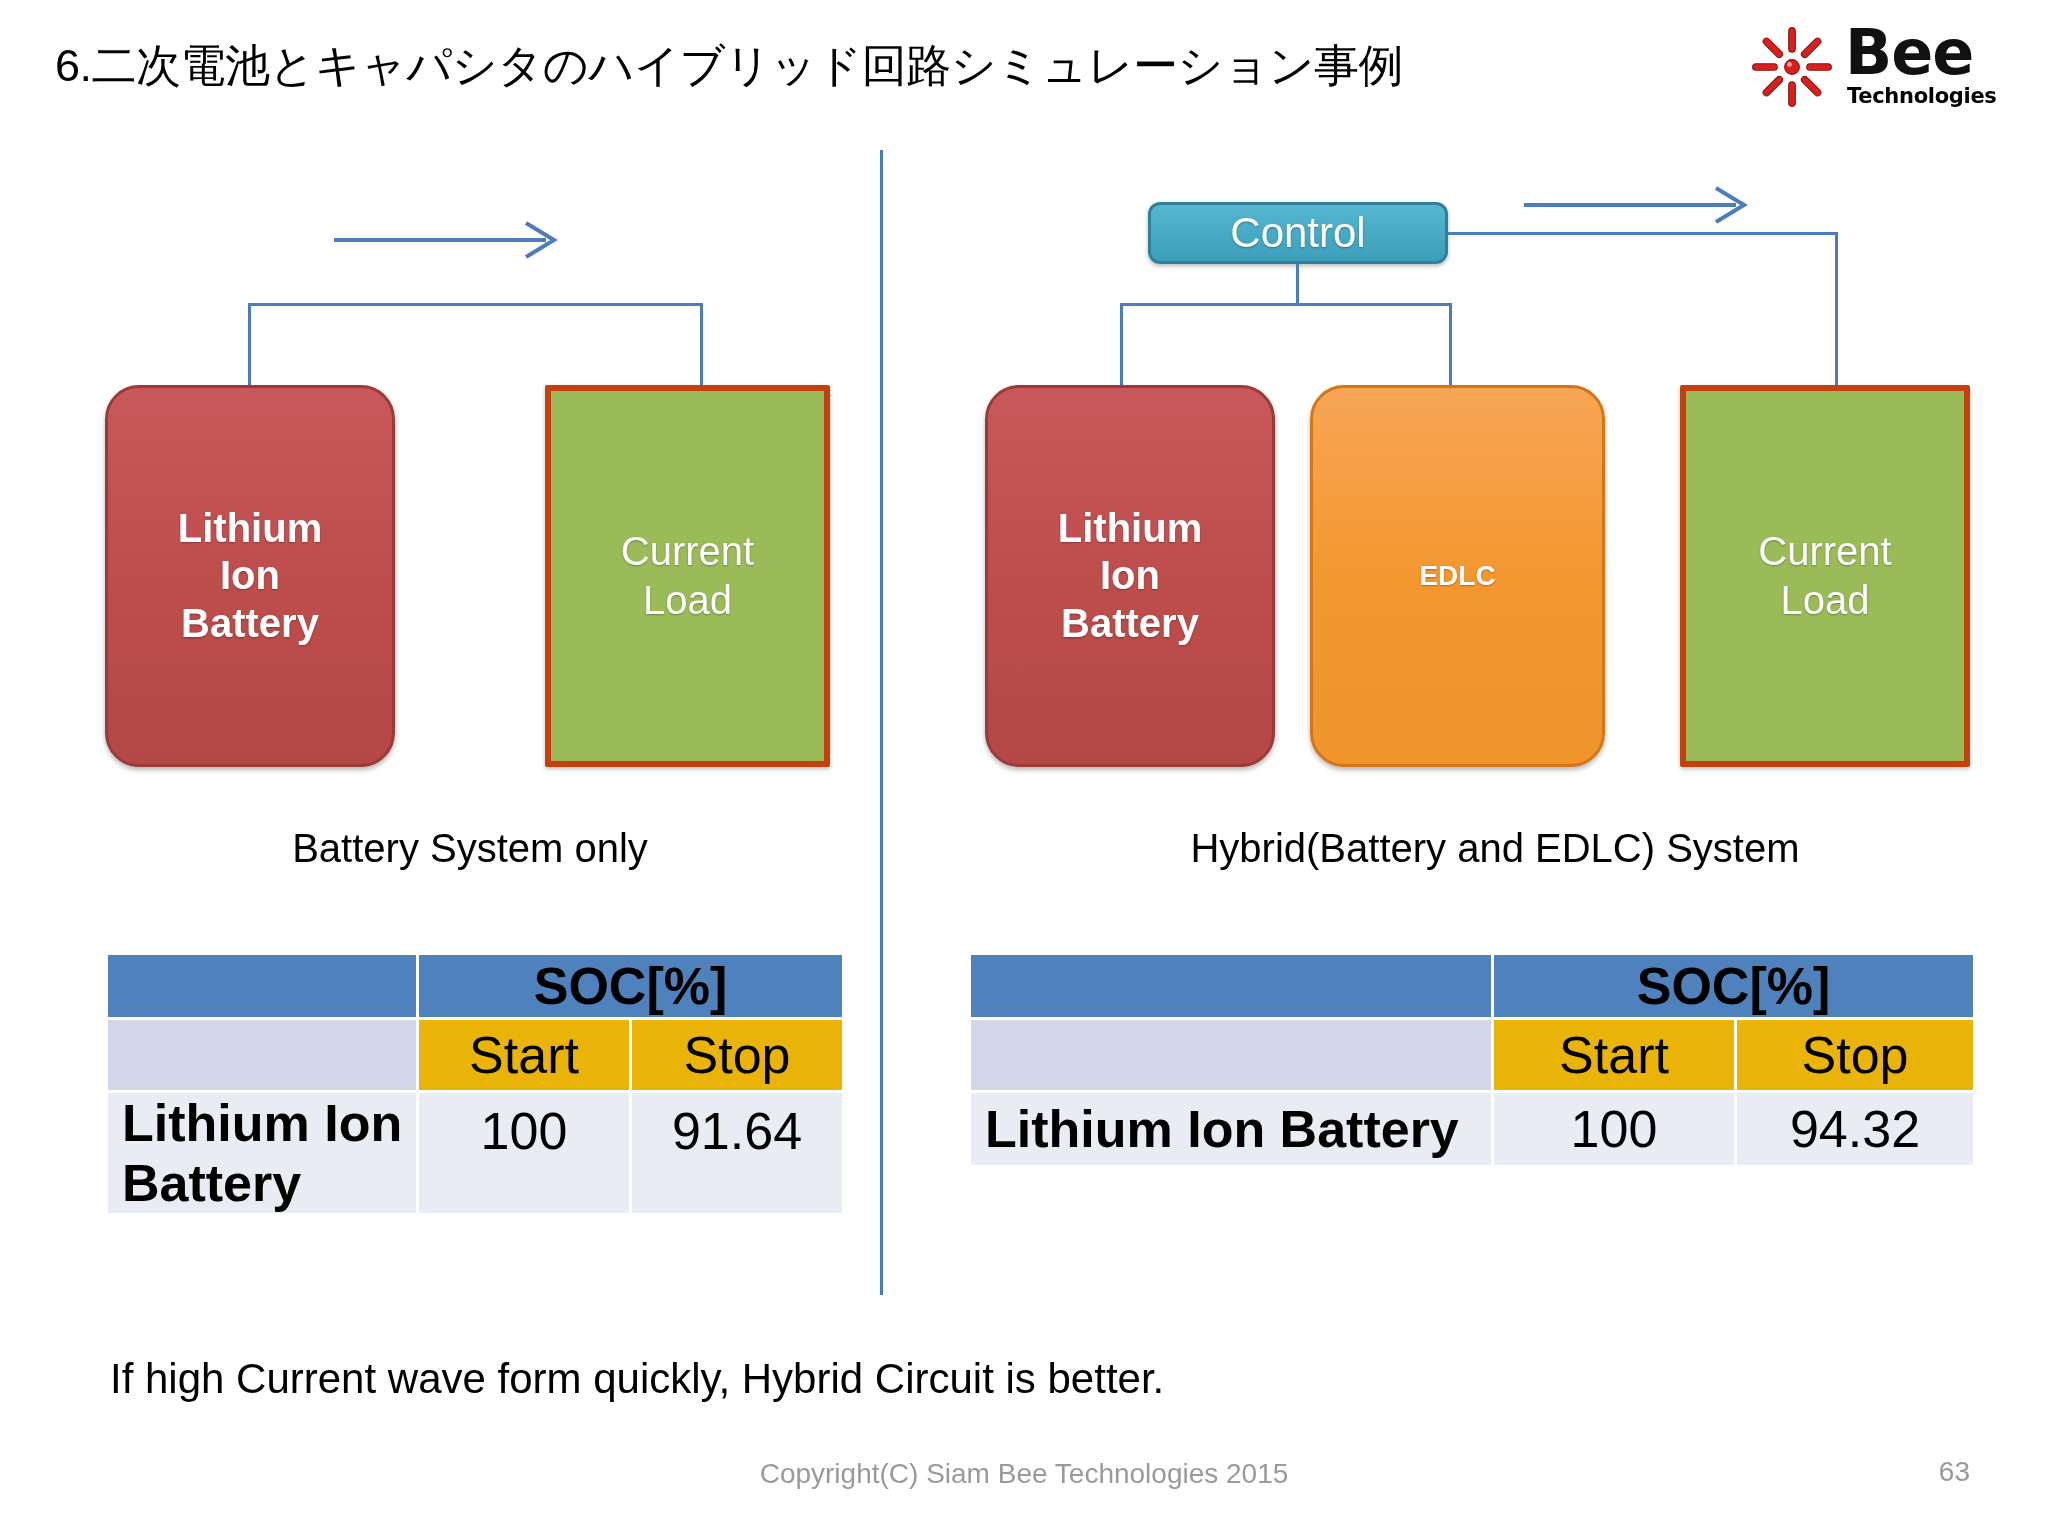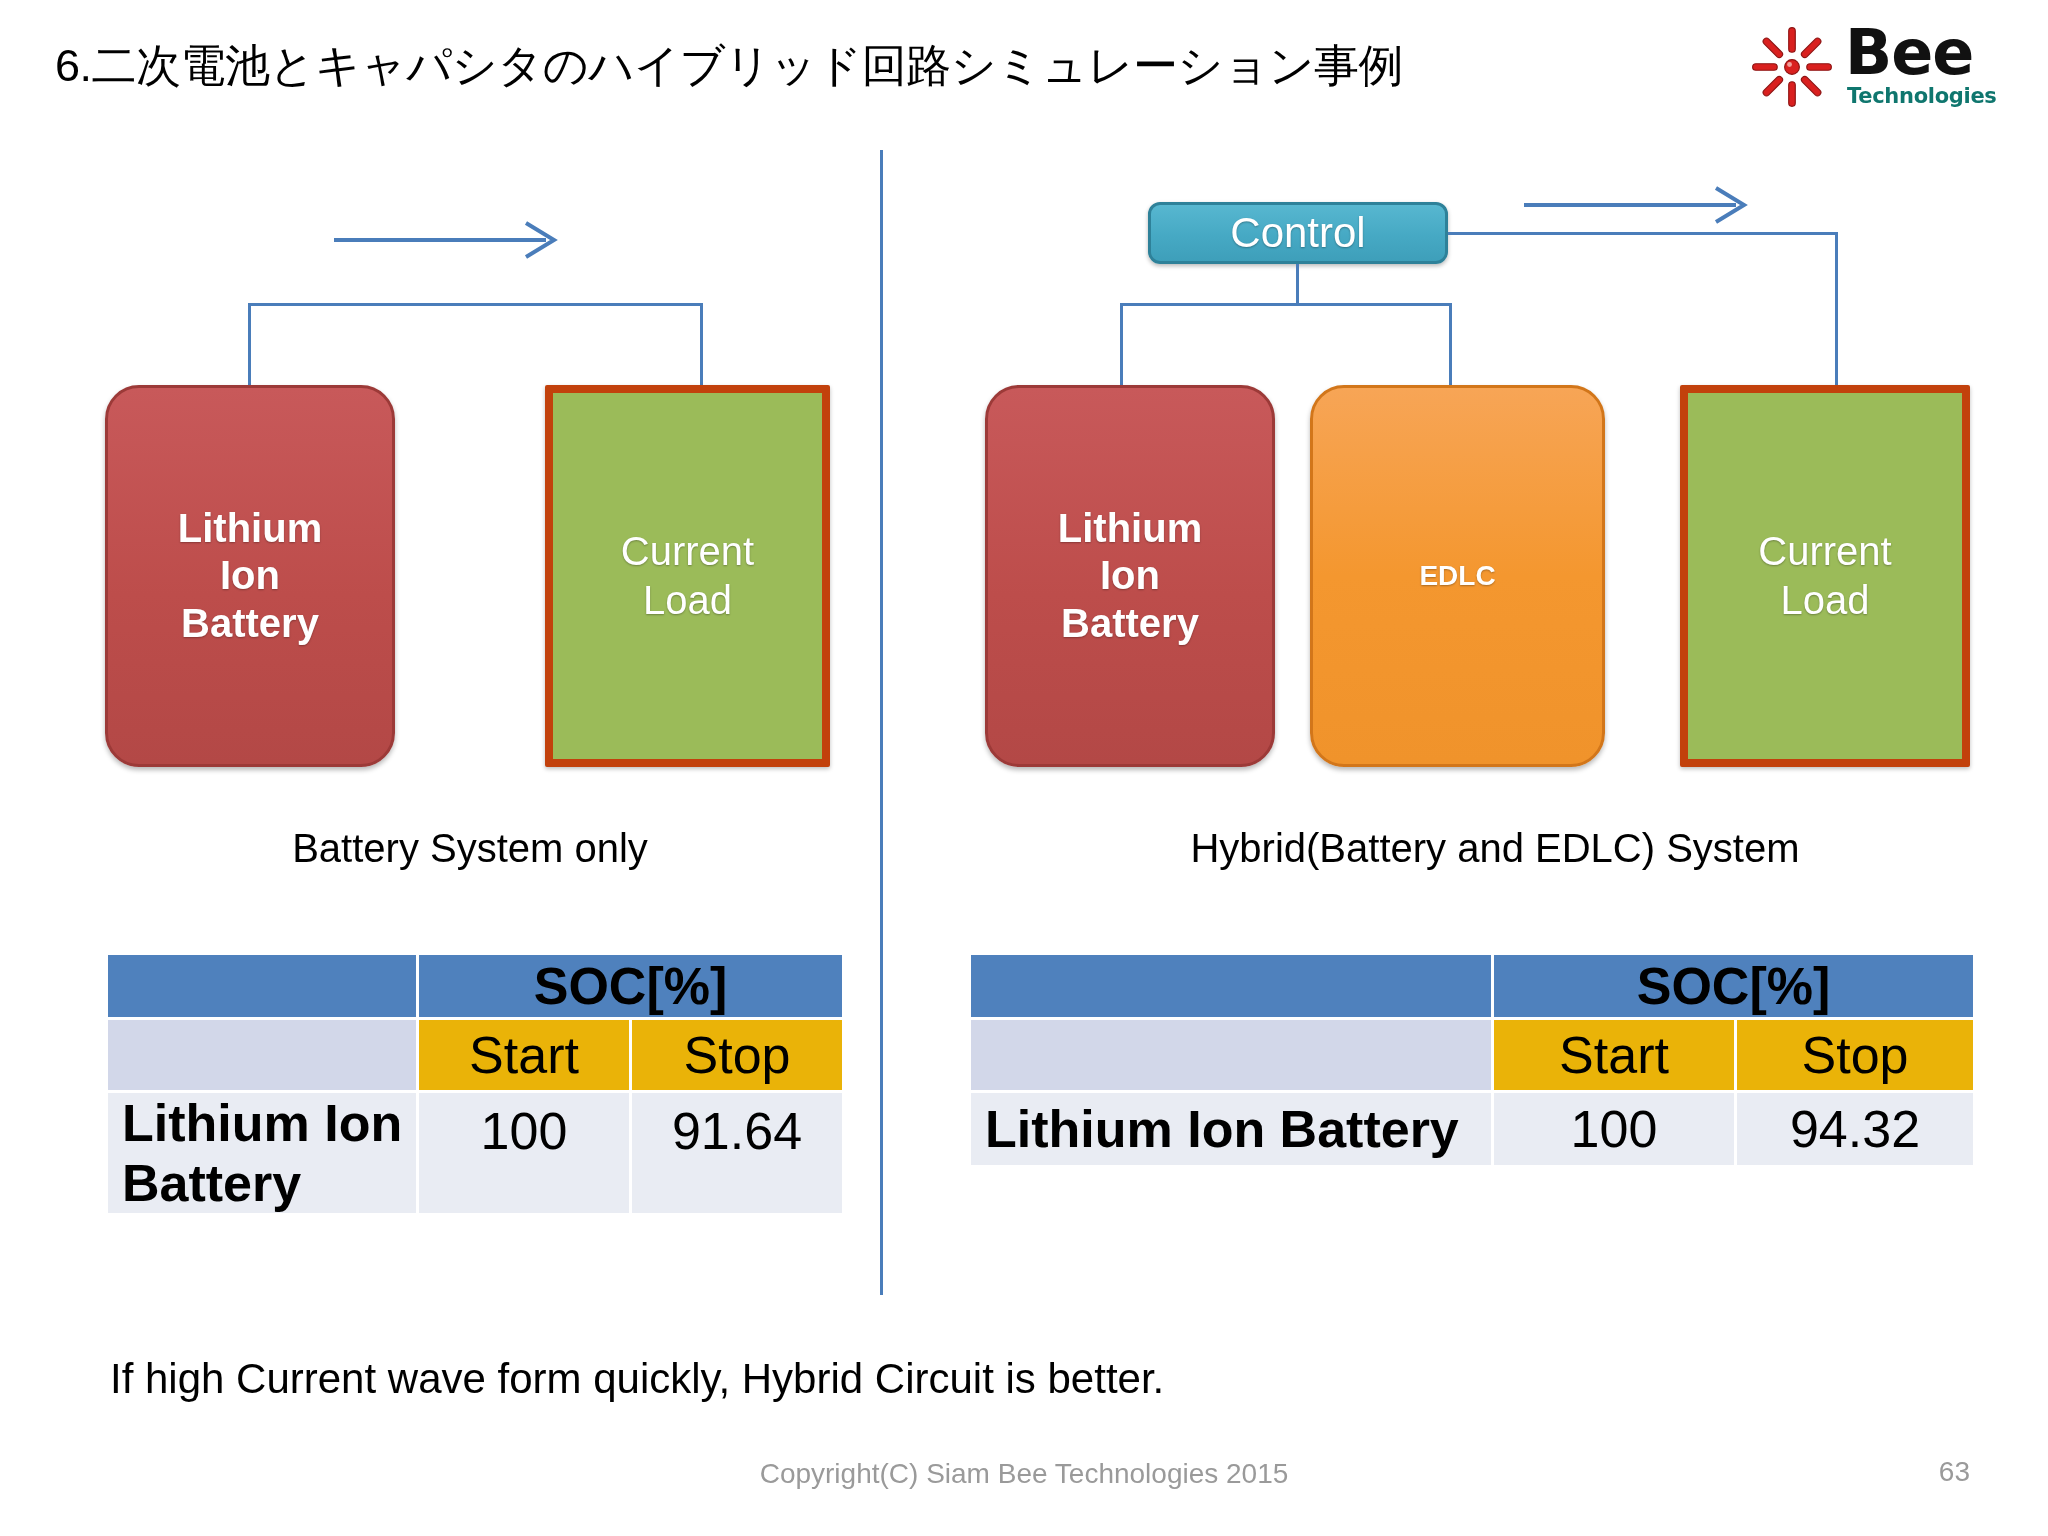--- a/index.html
+++ b/index.html
@@ -27,21 +27,21 @@
   .logo{position:absolute;right:18px;top:18px;width:290px;height:95px;}
   .logo-mark{position:absolute;left:8px;top:8px;width:88px;height:82px;}
   .logo-text{position:absolute;left:105px;top:2px;width:185px;height:92px;}
   .logo-bee{
     position:absolute;left:0;top:2px;
     font-size:62px;font-weight:700;color:#111;
     font-family:"DejaVu Sans",sans-serif;letter-spacing:-1px;line-height:1;
   }
   .logo-sub{
     position:absolute;left:2px;top:64px;
-    font-size:21px;font-weight:700;color:#0f766e;
+    font-size:21px;font-weight:700;color:#000000;
     font-family:"DejaVu Sans",sans-serif;letter-spacing:-0.3px;
   }
 
   
   .v-divider{
     position:absolute;left:880px;top:150px;width:3px;height:1145px;
     background:#4a7dba;
   }
 
   
@@ -57,21 +57,21 @@
   }
   .node-red{
     background:linear-gradient(180deg,#c8595a 0%,#bd4d4b 55%,#b34846 100%);
     border:3px solid #9c3a38;
     border-radius:34px;
     box-shadow:0 3px 5px rgba(0,0,0,0.28);
   }
   .node-red .label{font-weight:700;font-size:40px;line-height:1.18;}
   .node-green{
     background:#9bbb59;
-    border:8px solid #c2410c;
+    border:6px solid #c2410c;
     border-radius:2px;
     box-shadow:0 2px 4px rgba(0,0,0,0.25);
   }
   .node-green .label{font-weight:400;font-size:40px;line-height:1.22;}
   .node-orange{
     background:linear-gradient(180deg,#f7a556 0%,#f4972f 50%,#f0932b 100%);
     border:3px solid #d2761a;
     border-radius:34px;
     box-shadow:0 3px 5px rgba(0,0,0,0.28);
   }

